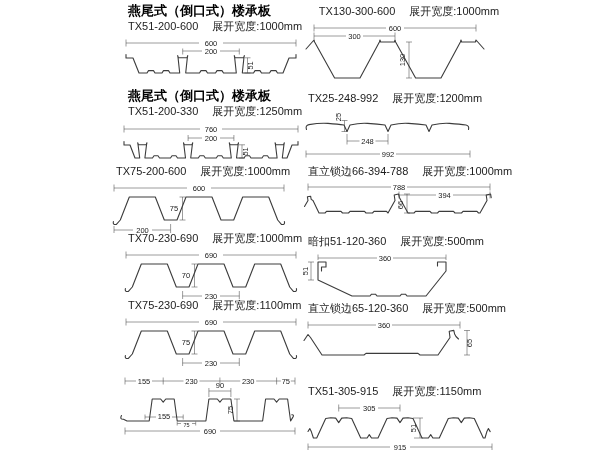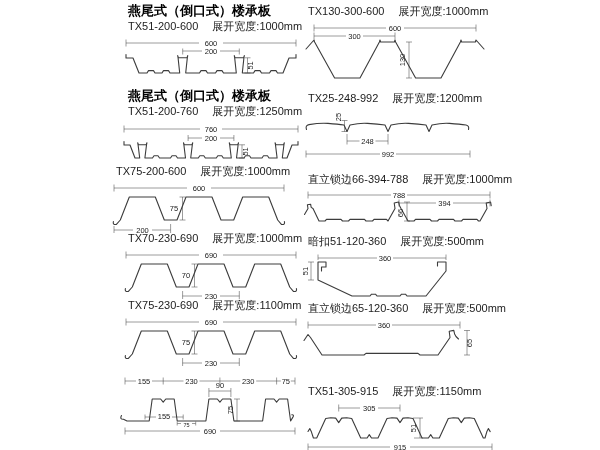--- a/index.html
+++ b/index.html
@@ -31,21 +31,21 @@
       </g>
       <path class="pl" d="M8,19.5 V23 H15 L21,38 H29 L30.5,35.6 H35.5 L37,38 H44 L45.5,35.6 H50.5 L52,38 H61.7 L60.1,23 L59.7,20.6 L60.4,22.8 H69 L69.7,20.6 L69.3,23 L67.7,38 H81.5 L83,35.6 H88 L89.5,38 H97.5 L99,35.6 H104 L105.5,38 H118.3 L116.7,23 L116.3,20.6 L117,22.8 H125.6 L126.3,20.6 L125.9,23 L124.3,38 H135.5 L137,35.6 H142 L143.5,38 H151.5 L153,35.6 H158 L159.5,38 H165 L171,23 H178 V19.5"></path>
       <text class="dt" x="93" y="10.8">600</text>
       <text class="dt" x="93" y="18.6">200</text>
       <text class="dt" x="135.5" y="30.4" transform="rotate(-90 135.5 30.4)">51</text>
     </svg>
   </div>
 
   <div class="panel" style="left:118px;top:88px;">
     <div class="ptitle">燕尾式（倒口式）楼承板</div>
-    <div class="pspec"><span>TX51-200-760</span><span class="unfold">展开宽度:1250mm</span></div>
+    <div class="pspec"><span>TX51-200-330</span><span class="unfold">展开宽度:1250mm</span></div>
     <svg class="pdraw" width="186" height="54" viewBox="0 0 186 54">
       <g class="dl">
         <path d="M6,5.5 V12.5 M180,5.5 V12.5 M6,9 H82 M104,9 H180"></path>
         <path d="M70.1,15 V21 M115.9,15 V21 M70.1,18 H84 M102,18 H115.9"></path>
         <path d="M121,24.8 H127 M121,38 H127 M124,24.8 V38"></path>
       </g>
       <path class="pl" d="M6,21.5 V25 H12 L17,38 H21.7 L20.1,25 L19.7,22.8 L20.4,24.8 H28.2 L28.9,22.8 L28.5,25 L26.9,38 H34.5 L36,35.8 H40 L41.5,38 H52.5 L54,35.8 H58 L59.5,38 H67.5 L65.9,25 L65.5,22.8 L66.2,24.8 H74 L74.7,22.8 L74.3,25 L72.7,38 H80.3 L81.8,35.8 H85.8 L87.3,38 H98.3 L99.8,35.8 H103.8 L105.3,38 H113.3 L111.7,25 L111.3,22.8 L112,24.8 H119.8 L120.5,22.8 L120.1,25 L118.5,38 H126 L127.5,35.8 H131.5 L133,38 H144 L145.5,35.8 H149.5 L151,38 H159.1 L157.5,25 L157.1,22.8 L157.8,24.8 H165.6 L166.3,22.8 L165.9,25 L164.3,38 H169 L174,25 H180 V21.5"></path>
       <text class="dt" x="93" y="11.8">760</text>
       <text class="dt" x="93" y="20.6">200</text>
       <text class="dt" x="130" y="31.4" transform="rotate(-90 130 31.4)">51</text>
@@ -115,21 +115,21 @@
       <text class="dt" x="170.8" y="10.6">75</text>
       <text class="dt" x="104.9" y="15">90</text>
       <text class="dt" x="49" y="46.4">155</text>
       <text class="dt dts" x="71.5" y="53.8">75</text>
       <text class="dt" x="118" y="37" transform="rotate(-90 118 37)">75</text>
       <text class="dt" x="95" y="60.6">690</text>
     </svg>
   </div>
 
   <div class="panel" style="left:300px;top:3px;">
-    <div class="pspec" style="padding-left:8px;"><span>TX130-300-600</span><span class="unfold">展开宽度:1000mm</span></div>
+    <div class="pspec" style="padding-left:8px;text-align:center;"><span>TX130-300-600</span><span class="unfold">展开宽度:1000mm</span></div>
     <svg class="pdraw" width="210" height="66" viewBox="0 0 210 66">
       <g class="dl">
         <path d="M14,4.5 V11.5 M176,4.5 V11.5 M14,8 H86 M104,8 H176"></path>
         <path d="M14,12.5 V19.5 M95,12.5 V19.5 M14,16 H46 M63,16 H95"></path>
         <path d="M106,22 H112 M106,58 H112 M109,22 V58"></path>
       </g>
       <path class="pl" d="M6,29 L14,20 L14.6,22 L34.6,58 H60 L79.4,22 L80,20 L80.6,22 H94.4 L95,20 L95.6,22 L115.6,58 H141 L160.4,22 L161,20 L161.6,22 H175.4 L176,20 L184,29"></path>
       <text class="dt" x="95" y="10.6">600</text>
       <text class="dt" x="54.5" y="18.6">300</text>
       <text class="dt" x="105" y="40" transform="rotate(-90 105 40)">130</text>
@@ -144,21 +144,21 @@
         <path d="M47,27 V37.5 M88,27 V37.5 M47,34 H59.5 M75.5,34 H88"></path>
         <path d="M6,43.5 V50.5 M170,43.5 V50.5 M6,47 H80 M96,47 H170"></path>
       </g>
       <path class="pl" d="M6.5,22.5 Q5,18.3 9,17.6 Q20,15.8 28,16.4 Q38,17.2 44,18 L47,24.5 L50,18 Q60,15.8 67.5,16.4 Q78,17.2 85,18 L88,24.5 L91,18 Q101,15.8 108.5,16.4 Q119,17.2 126,18 L129,24.5 L132,18 Q142,15.8 149.5,16.4 Q160,17.2 166,18 Q169.5,18.8 168.5,22.5"></path>
       <text class="dt" x="41" y="10" transform="rotate(-90 41 10)">25</text>
       <text class="dt" x="67.5" y="36.6">248</text>
       <text class="dt" x="88" y="49.6">992</text>
     </svg>
   </div>
 
-  <div class="panel" style="left:300px;top:171px;">
+  <div class="panel" style="left:300px;top:163px;">
     <div class="pspec" style="padding-left:8px;"><span>直立锁边66-394-788</span><span class="unfold">展开宽度:1000mm</span></div>
     <svg class="pdraw" width="210" height="48" viewBox="0 0 210 48">
       <g class="dl">
         <path d="M8,3.5 V10.5 M190,3.5 V10.5 M8,7 H91 M107,7 H190"></path>
         <path d="M99,11.5 V18.5 M190,11.5 V18.5 M99,15 H136 M153,15 H190"></path>
         <path d="M104,14 H110 M104,33 H110 M107,14 V33"></path>
       </g>
       <path class="pl" d="M4.5,26.5 L8,20.5 L7.4,16.8 L10.6,16.2 L11.2,19.4 L13,20.5 L19,33 H25 L26.5,31.4 H41 L42.5,33 H48.5 L50,31.4 H64.5 L66,33 H72.5 L74,31.4 H86.5 L88,33 L95,20.5 L94.2,15 L98.6,14 L99.4,17.4 L101,20.5 L108,33 H114 L115.5,31.4 H130 L131.5,33 H137.5 L139,31.4 H153.5 L155,33 H161.5 L163,31.4 H177 L178.5,33 H180 L187,20.5 L186.2,15 L190.6,14 L191.2,17.6"></path>
       <text class="dt" x="99" y="9.6">788</text>
       <text class="dt" x="144.5" y="17.6">394</text>

